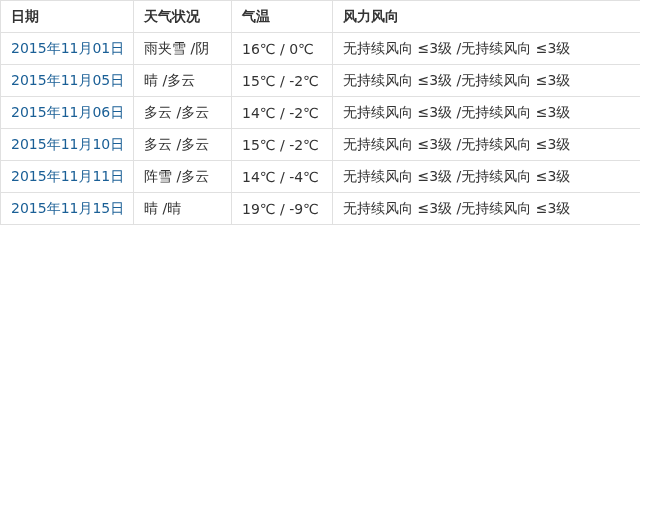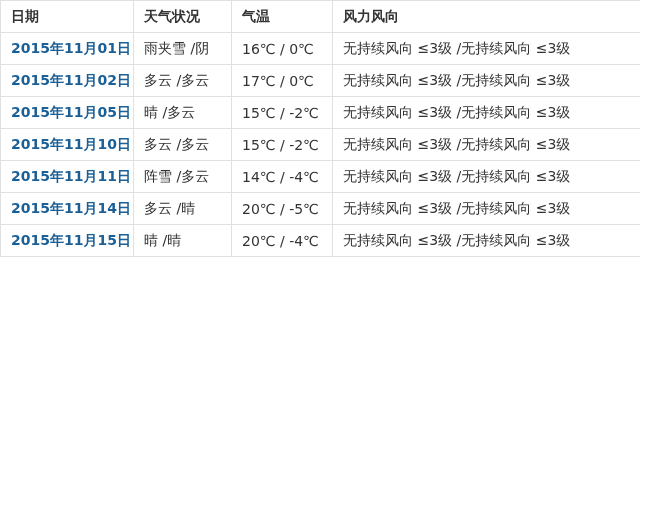--- a/index.html
+++ b/index.html
@@ -40,21 +40,20 @@
     color: var(--header-color, #333333);
     background: #ffffff;
   }
   td.wind-cell, th.wind-col {
     padding-left: 16px;
   }
   a.date-link {
     color: var(--link-color, #1a5f96);
     text-decoration: none;
     cursor: pointer;
-    font-weight: bold;
   }
 </style>
 </head>
 <body>
 
 <div class="weather-table-wrap">
   <table class="weather-table">
     <colgroup>
       <col style="width:133px">
       <col style="width:98px">
@@ -70,50 +69,44 @@
       </tr>
     </thead>
     <tbody>
         <tr>
           <td><a class="date-link">2015年11月01日</a></td>
           <td>雨夹雪 /阴</td>
           <td>16℃ / 0℃</td>
           <td class="wind-cell">无持续风向 ≤3级 /无持续风向 ≤3级</td>
         </tr>
         <tr>
-          <td><a class="date-link">2015年11月02日</a></td>
-          <td>多云 /多云</td>
-          <td>17℃ / 0℃</td>
+          <td><a class="date-link">2015年11月05日</a></td>
+          <td>晴 /多云</td>
+          <td>15℃ / -2℃</td>
           <td class="wind-cell">无持续风向 ≤3级 /无持续风向 ≤3级</td>
         </tr>
         <tr>
-          <td><a class="date-link">2015年11月05日</a></td>
-          <td>晴 /多云</td>
-          <td>15℃ / -2℃</td>
+          <td><a class="date-link">2015年11月06日</a></td>
+          <td>多云 /多云</td>
+          <td>14℃ / -2℃</td>
           <td class="wind-cell">无持续风向 ≤3级 /无持续风向 ≤3级</td>
         </tr>
         <tr>
           <td><a class="date-link">2015年11月10日</a></td>
           <td>多云 /多云</td>
           <td>15℃ / -2℃</td>
           <td class="wind-cell">无持续风向 ≤3级 /无持续风向 ≤3级</td>
         </tr>
         <tr>
           <td><a class="date-link">2015年11月11日</a></td>
           <td>阵雪 /多云</td>
           <td>14℃ / -4℃</td>
           <td class="wind-cell">无持续风向 ≤3级 /无持续风向 ≤3级</td>
         </tr>
         <tr>
-          <td><a class="date-link">2015年11月14日</a></td>
-          <td>多云 /晴</td>
-          <td>20℃ / -5℃</td>
-          <td class="wind-cell">无持续风向 ≤3级 /无持续风向 ≤3级</td>
-        </tr>
-        <tr>
           <td><a class="date-link">2015年11月15日</a></td>
           <td>晴 /晴</td>
-          <td>20℃ / -4℃</td>
+          <td>19℃ / -9℃</td>
           <td class="wind-cell">无持续风向 ≤3级 /无持续风向 ≤3级</td>
         </tr>
       </tbody>
   </table>
 </div>
 
 </body></html>

